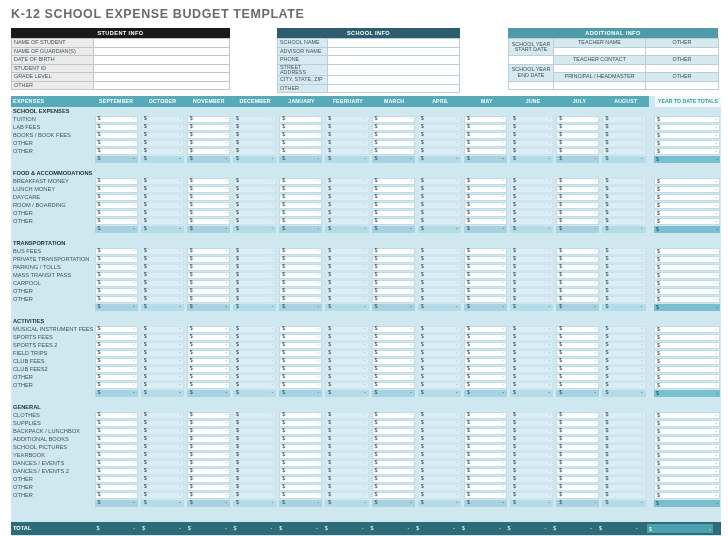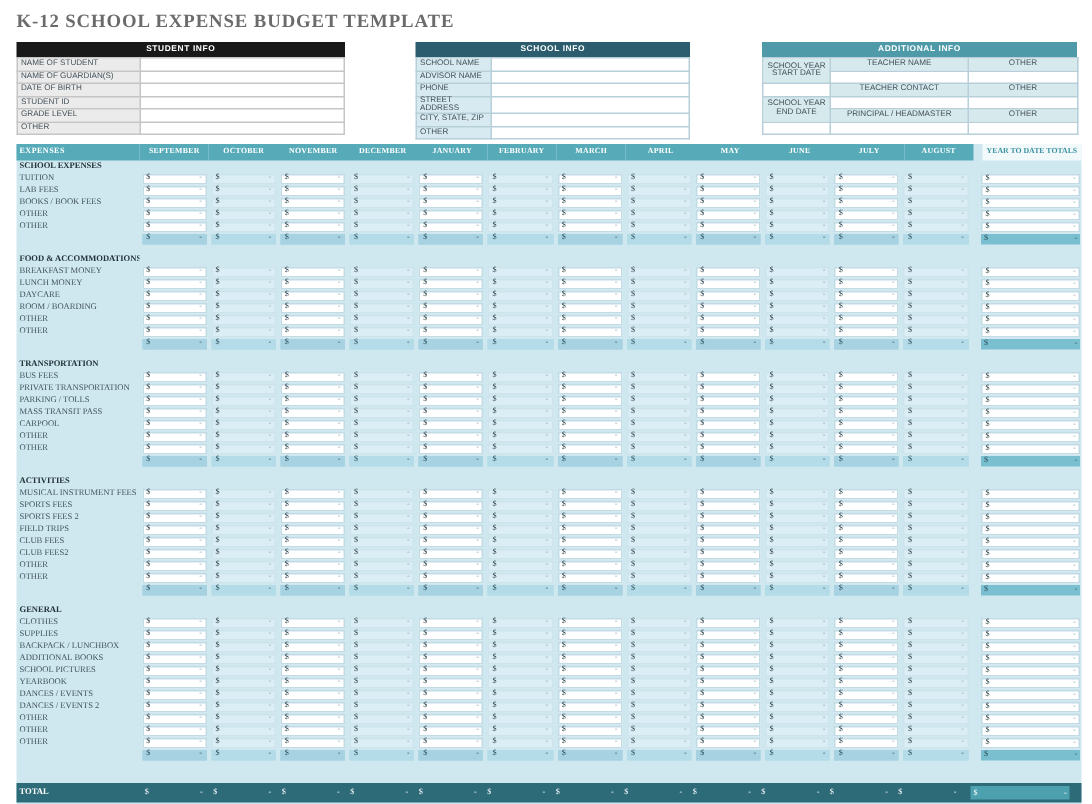--- a/index.html
+++ b/index.html
@@ -1,18 +1,18 @@
 <!DOCTYPE html>
 <html><head>
 <meta charset="utf-8">
 <style>
   * { box-sizing: border-box; margin: 0; padding: 0; }
   html,body { width:728px; height:536px; background:#ffffff; overflow:hidden;
     font-family:"Liberation Sans", sans-serif; }
-  .abs { position:absolute;font-family:Liberation Serif, serif; }
+  .abs { position:absolute; }
 
   
   #page-title { left:11px; top:7px; font-size:12.5px; font-weight:bold;
     color:#6b6b6b; letter-spacing:0.6px; }
 
   
   .info-block { position:absolute; top:28px; }
   .info-head { height:10px; line-height:10px; text-align:center; color:#fff;
     font-size:5.6px; font-weight:bold; letter-spacing:0.4px; }
   table.info { border-collapse:collapse; width:100%; table-layout:fixed; }

